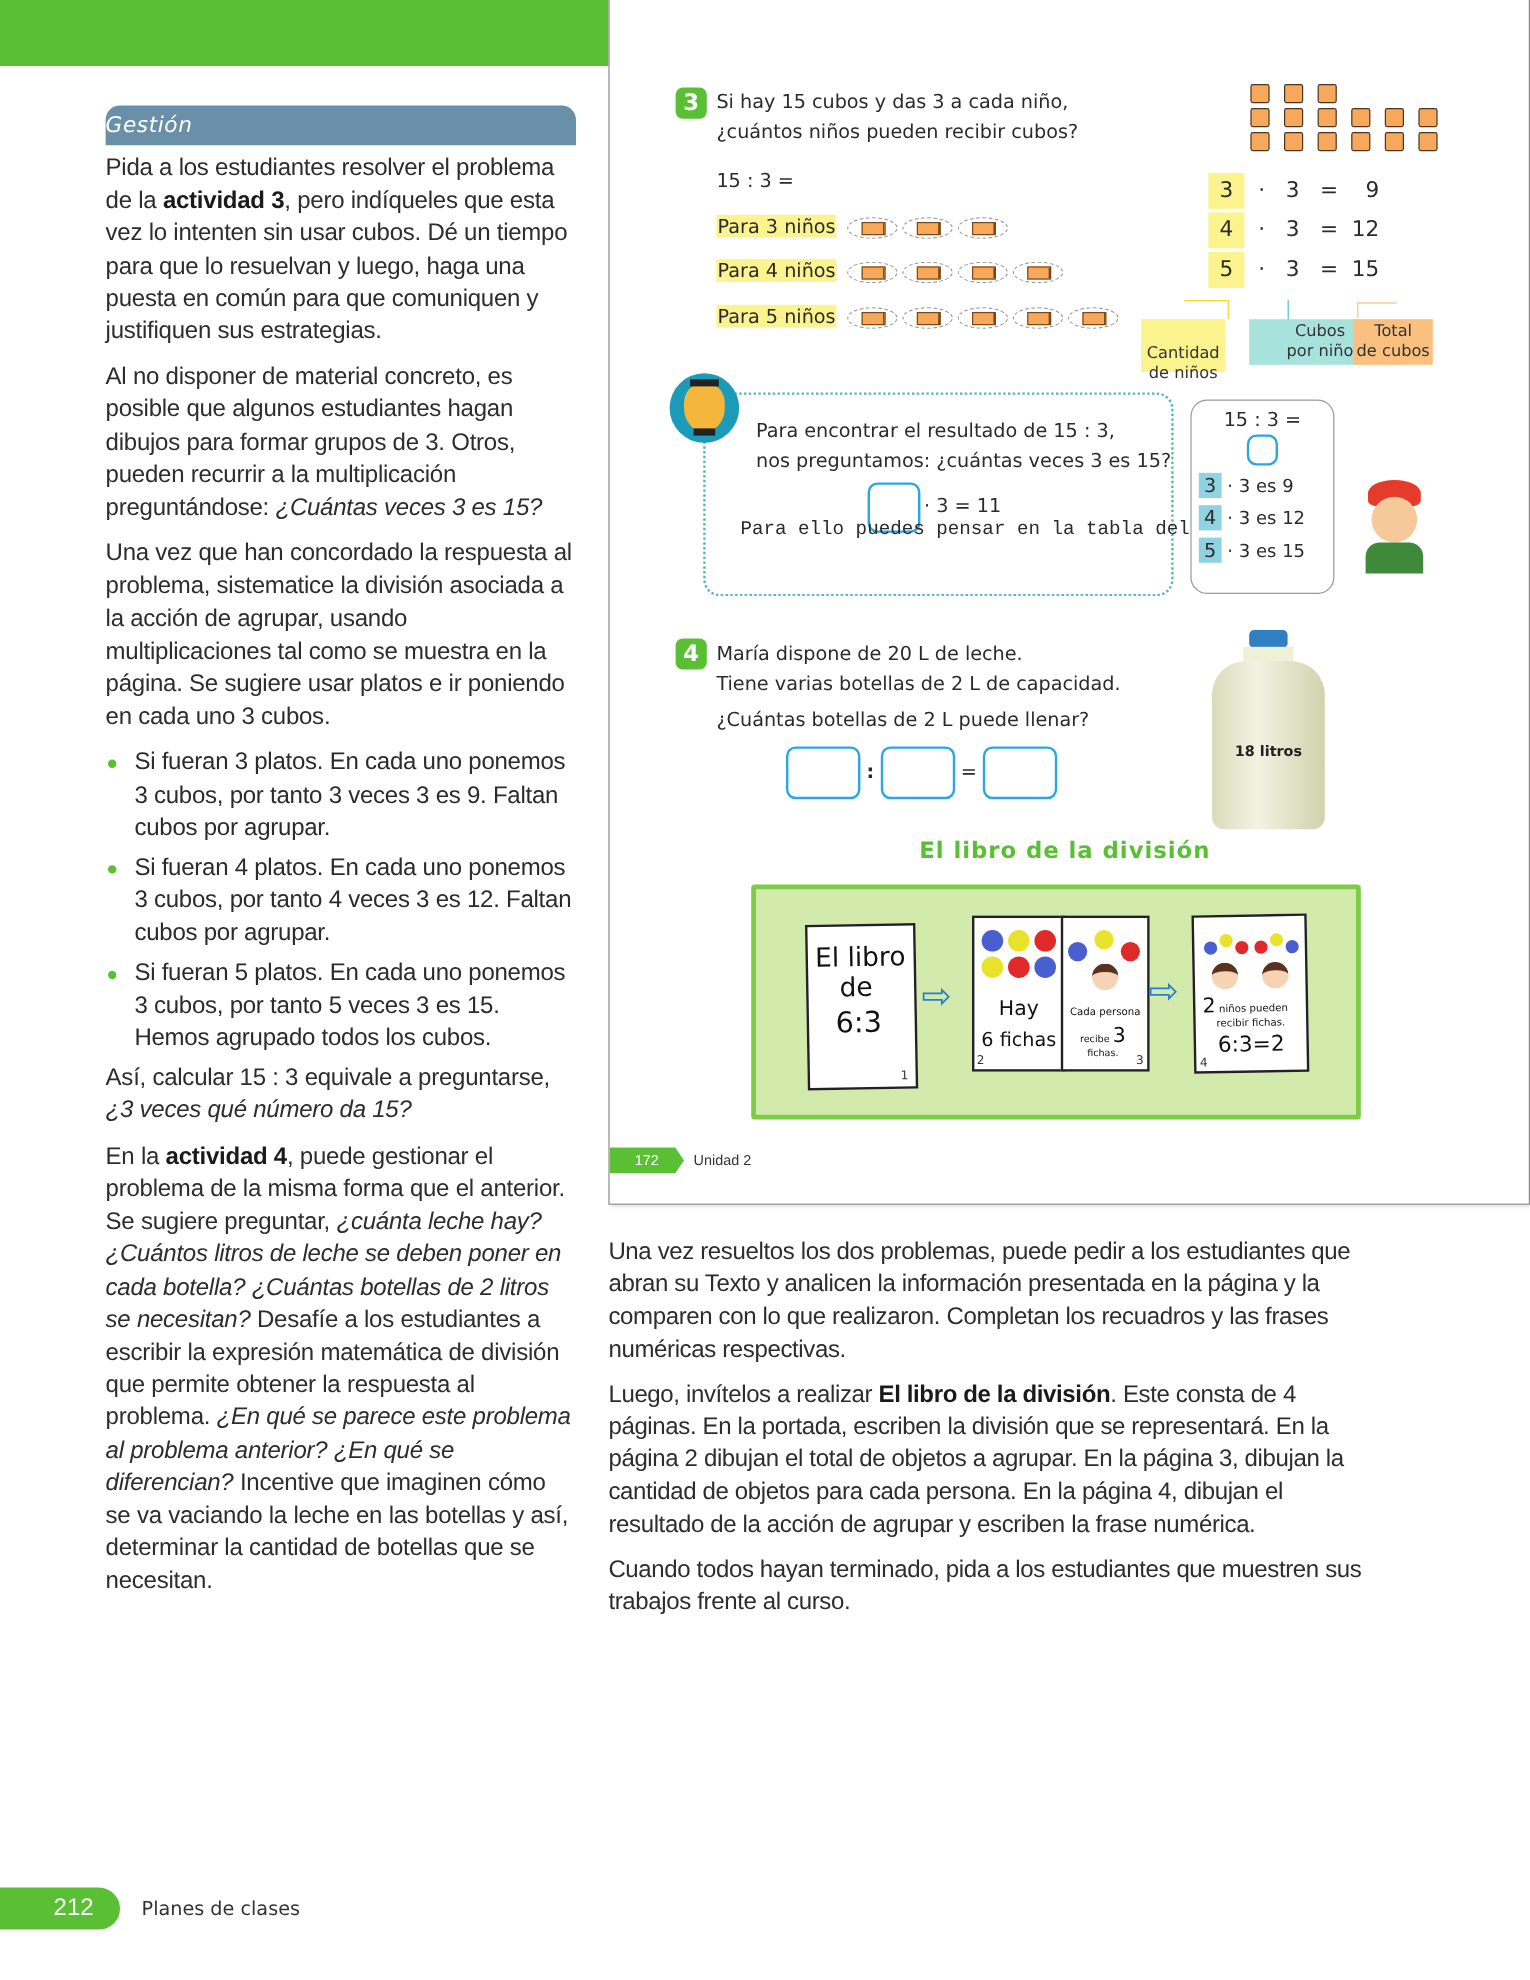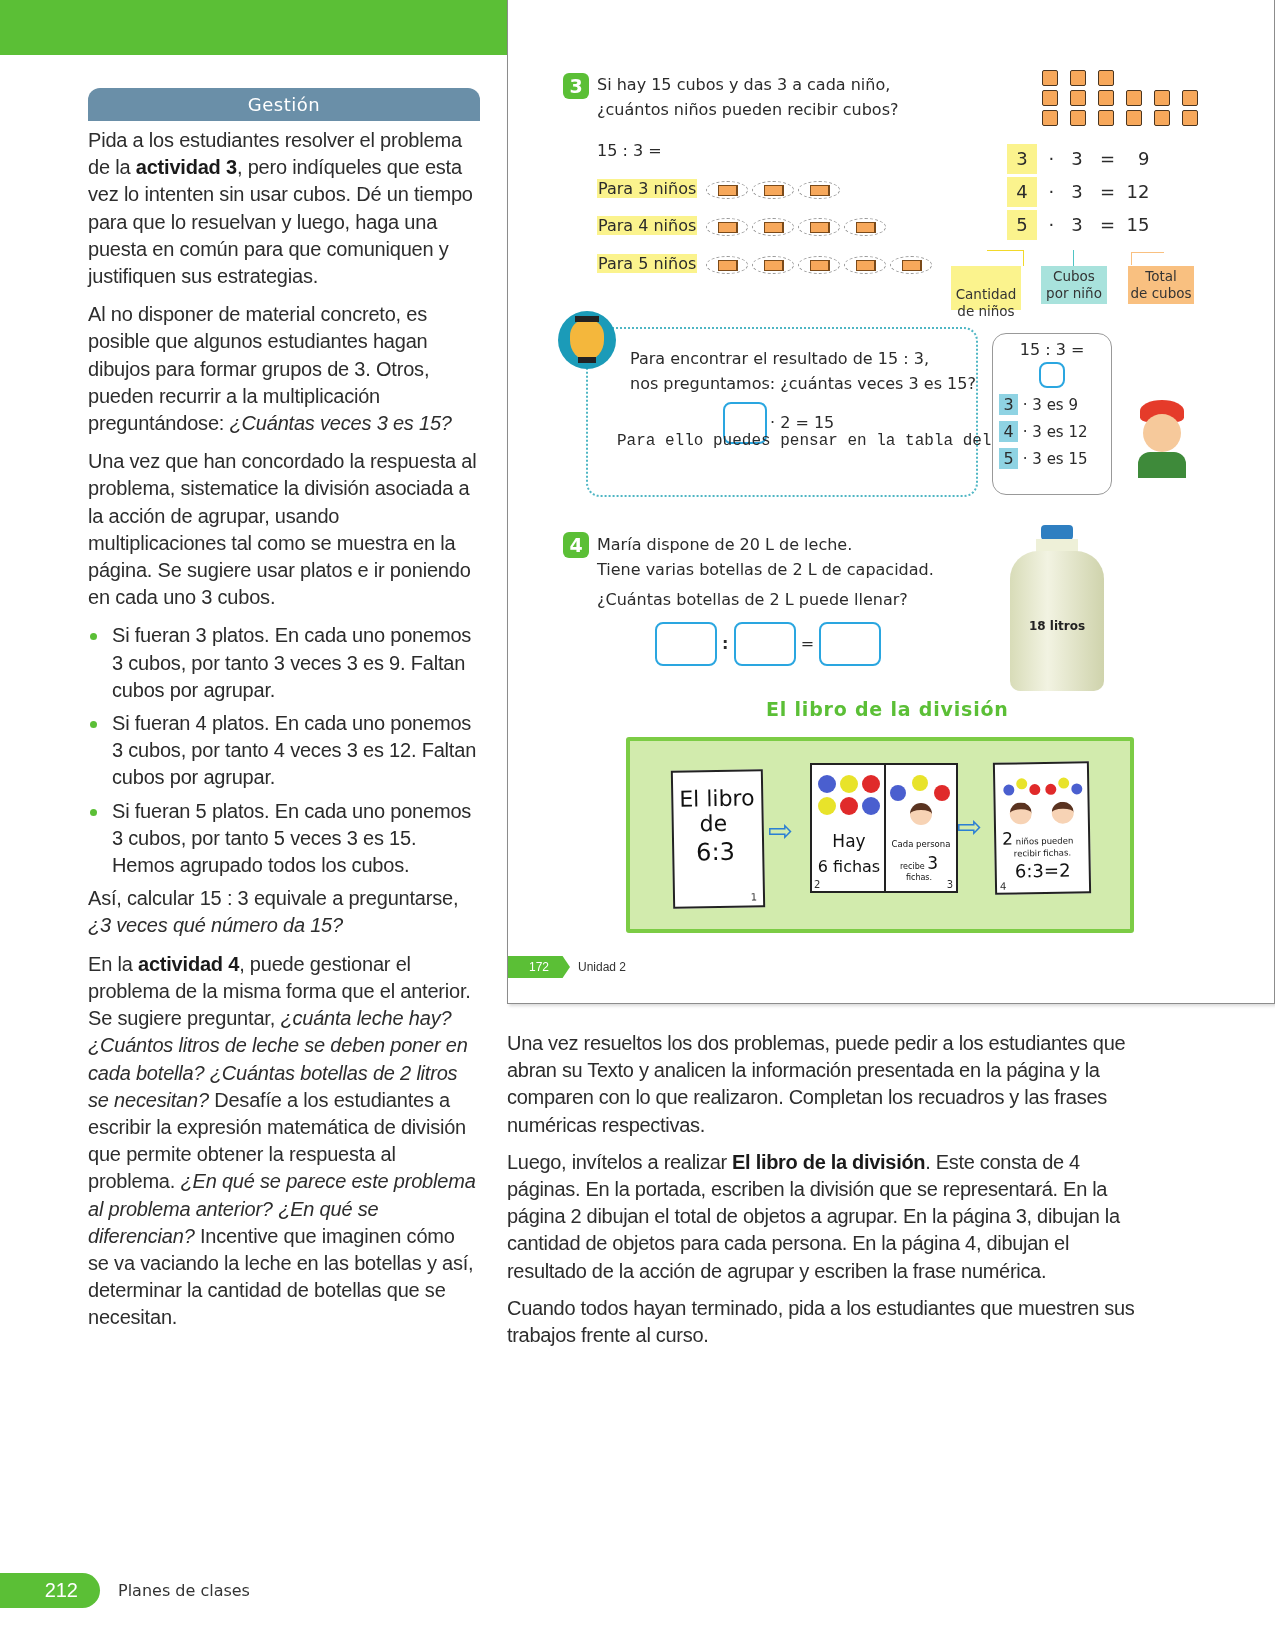--- a/index.html
+++ b/index.html
@@ -2,22 +2,22 @@
 <html><head>
 <meta charset="utf-8">
 <style>
   html,body{margin:0;padding:0;}
   body{width:1275px;height:1650px;position:relative;background:#fff;overflow:hidden;
        font-family:"Liberation Sans",sans-serif;color:#2b2b2b;}
   .topbar{position:absolute;left:0;top:0;width:508px;height:55px;background:#5bbf36;}
   .pagebox{position:absolute;left:507px;top:-1px;width:766px;height:1003px;border:1.5px solid #8c8c8c;background:#fff;box-shadow:2px 2px 3px rgba(0,0,0,0.15);}
   
   .left{position:absolute;left:88px;top:88px;width:392px;}
-  .gestion{height:33px;background:#6a8fa8;border-radius:12px 12px 0 0;color:#fff;text-align:center;
-           font-family:"DejaVu Sans",sans-serif;font-size:18px;line-height:33px;letter-spacing:0.5px;}
+  .gestion{height:33px;background:#6a8fa8;border-radius:12px 12px 0 0;color:#fff;text-align:left;
+           font-family:"DejaVu Sans",sans-serif;font-size:18px;line-height:33px;letter-spacing:0.5px;font-style:italic;}
   .ltext p{margin:6px 0 11px 0;font-size:20px;line-height:27.2px;color:#2d2d2d;letter-spacing:-0.2px;}
   .ltext b{font-weight:bold;color:#1a1a1a;}
   .ltext i{font-style:italic;}
   .ltext ul{margin:0 0 4px 0;padding:0;list-style:none;}
   .ltext li{position:relative;padding-left:24px;font-size:20px;line-height:27.2px;margin-bottom:6px;letter-spacing:-0.2px;}
   .ltext li::before{content:"";position:absolute;left:2px;top:11px;width:7px;height:7px;border-radius:50%;background:#5bbf36;}
   
   .ws{font-family:"DejaVu Sans",sans-serif;color:#2b2b2b;}
   .abs{position:absolute;}
   .numbadge{position:absolute;width:26px;height:26px;border-radius:6px;background:#5bbf36;color:#fff;font-weight:bold;
@@ -123,41 +123,41 @@
   </div>
 
   <div class="abs" style="left:987px;top:250px;width:36px;height:15px;border-top:1.5px solid #f2d92a;border-right:1.5px solid #f2d92a;"></div>
   <div class="abs" style="left:1073px;top:250px;width:0;height:20px;border-left:1.5px solid #4fc4c4;"></div>
   <div class="abs" style="left:1131px;top:252px;width:32px;height:12px;border-top:1.5px solid #f9c080;border-left:1.5px solid #f9c080;"></div>
 
   <div class="lbl" style="left:951px;top:266px;width:70px;height:44px;background:#fbf38d;">
       <div style="padding-top:20px">Cantidad</div>
       <div>de niños</div>
     </div>
-  <div class="lbl" style="left:1041px;top:266px;width:66px;height:38px;background:#a8e2dc;">
+  <div class="lbl" style="left:1041px;top:266px;width:66px;height:38px;background:#a8e2dc;padding-left:26px;">
       <div style="padding-top:2px">Cubos</div>
       <div>por niño</div>
     </div>
   <div class="lbl" style="left:1128px;top:266px;width:66px;height:38px;background:#f9c080;">
       <div style="padding-top:2px">Total</div>
       <div>de cubos</div>
     </div>
 
   <div class="dotbox" style="left:586px;top:327px;width:388px;height:166px;"></div>
   <div class="abs" style="left:558px;top:311px;width:58px;height:58px;border-radius:50%;background:#1b9bb8;">
     <div style="position:absolute;left:12px;top:9px;width:34px;height:40px;background:#f4b73c;border-radius:40% 40% 50% 50%;"></div>
     <div style="position:absolute;left:17px;top:5px;width:24px;height:6px;background:#222;"></div>
     <div style="position:absolute;left:20px;top:46px;width:18px;height:6px;background:#222;"></div>
   </div>
   <div class="abs q" style="left:630px;top:346px;">
     <div>Para encontrar el resultado de 15 : 3,</div>
     <div>nos preguntamos: ¿cuántas veces 3 es 15?</div>
   </div>
   <div class="abs q" style="left:723px;top:402px;">
-    <span class="ansbox" style="width:40px;height:38px;"></span><span style="margin-left:3px;">· 2 = 15</span>
+    <span class="ansbox" style="width:40px;height:38px;"></span><span style="margin-left:3px;">· 3 = 11</span>
   </div>
   <div class="abs q" style="left:617px;top:429px;font-family:Liberation Mono, monospace;">Para ello puedes pensar en la tabla del 3.</div>
 
   <div class="bubble" style="left:992px;top:333px;width:118px;height:160px;">
     <div class="q" style="text-align:center;margin-top:3px;">15 : 3 =</div>
     <div style="text-align:center;"><span class="ansbox" style="width:22px;height:22px;"></span></div>
     <div class="q" style="margin-left:6px;margin-top:4px;line-height:27px;font-size:15px;">
       <div><span class="bbox">3</span> <span>· 3 es 9</span></div>
       <div><span class="bbox">4</span> <span>· 3 es 12</span></div>
       <div><span class="bbox">5</span> <span>· 3 es 15</span></div>

